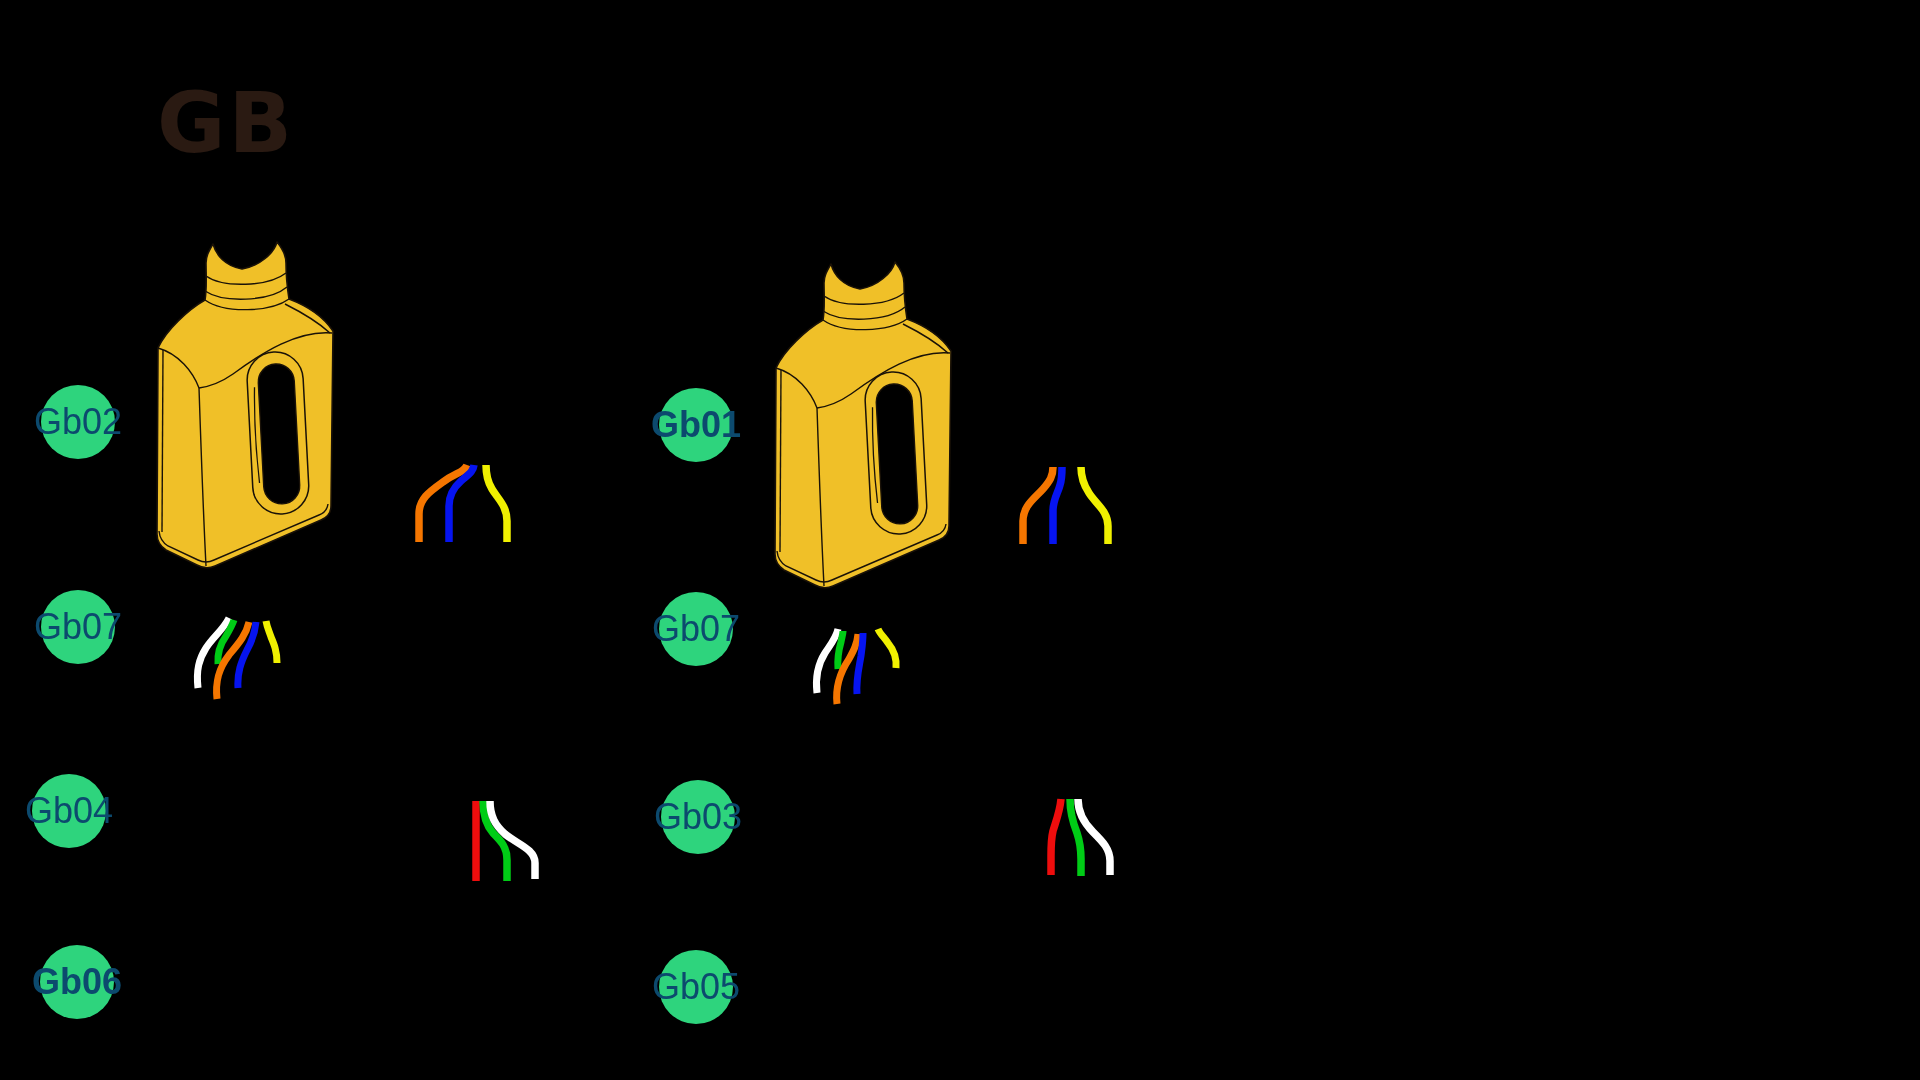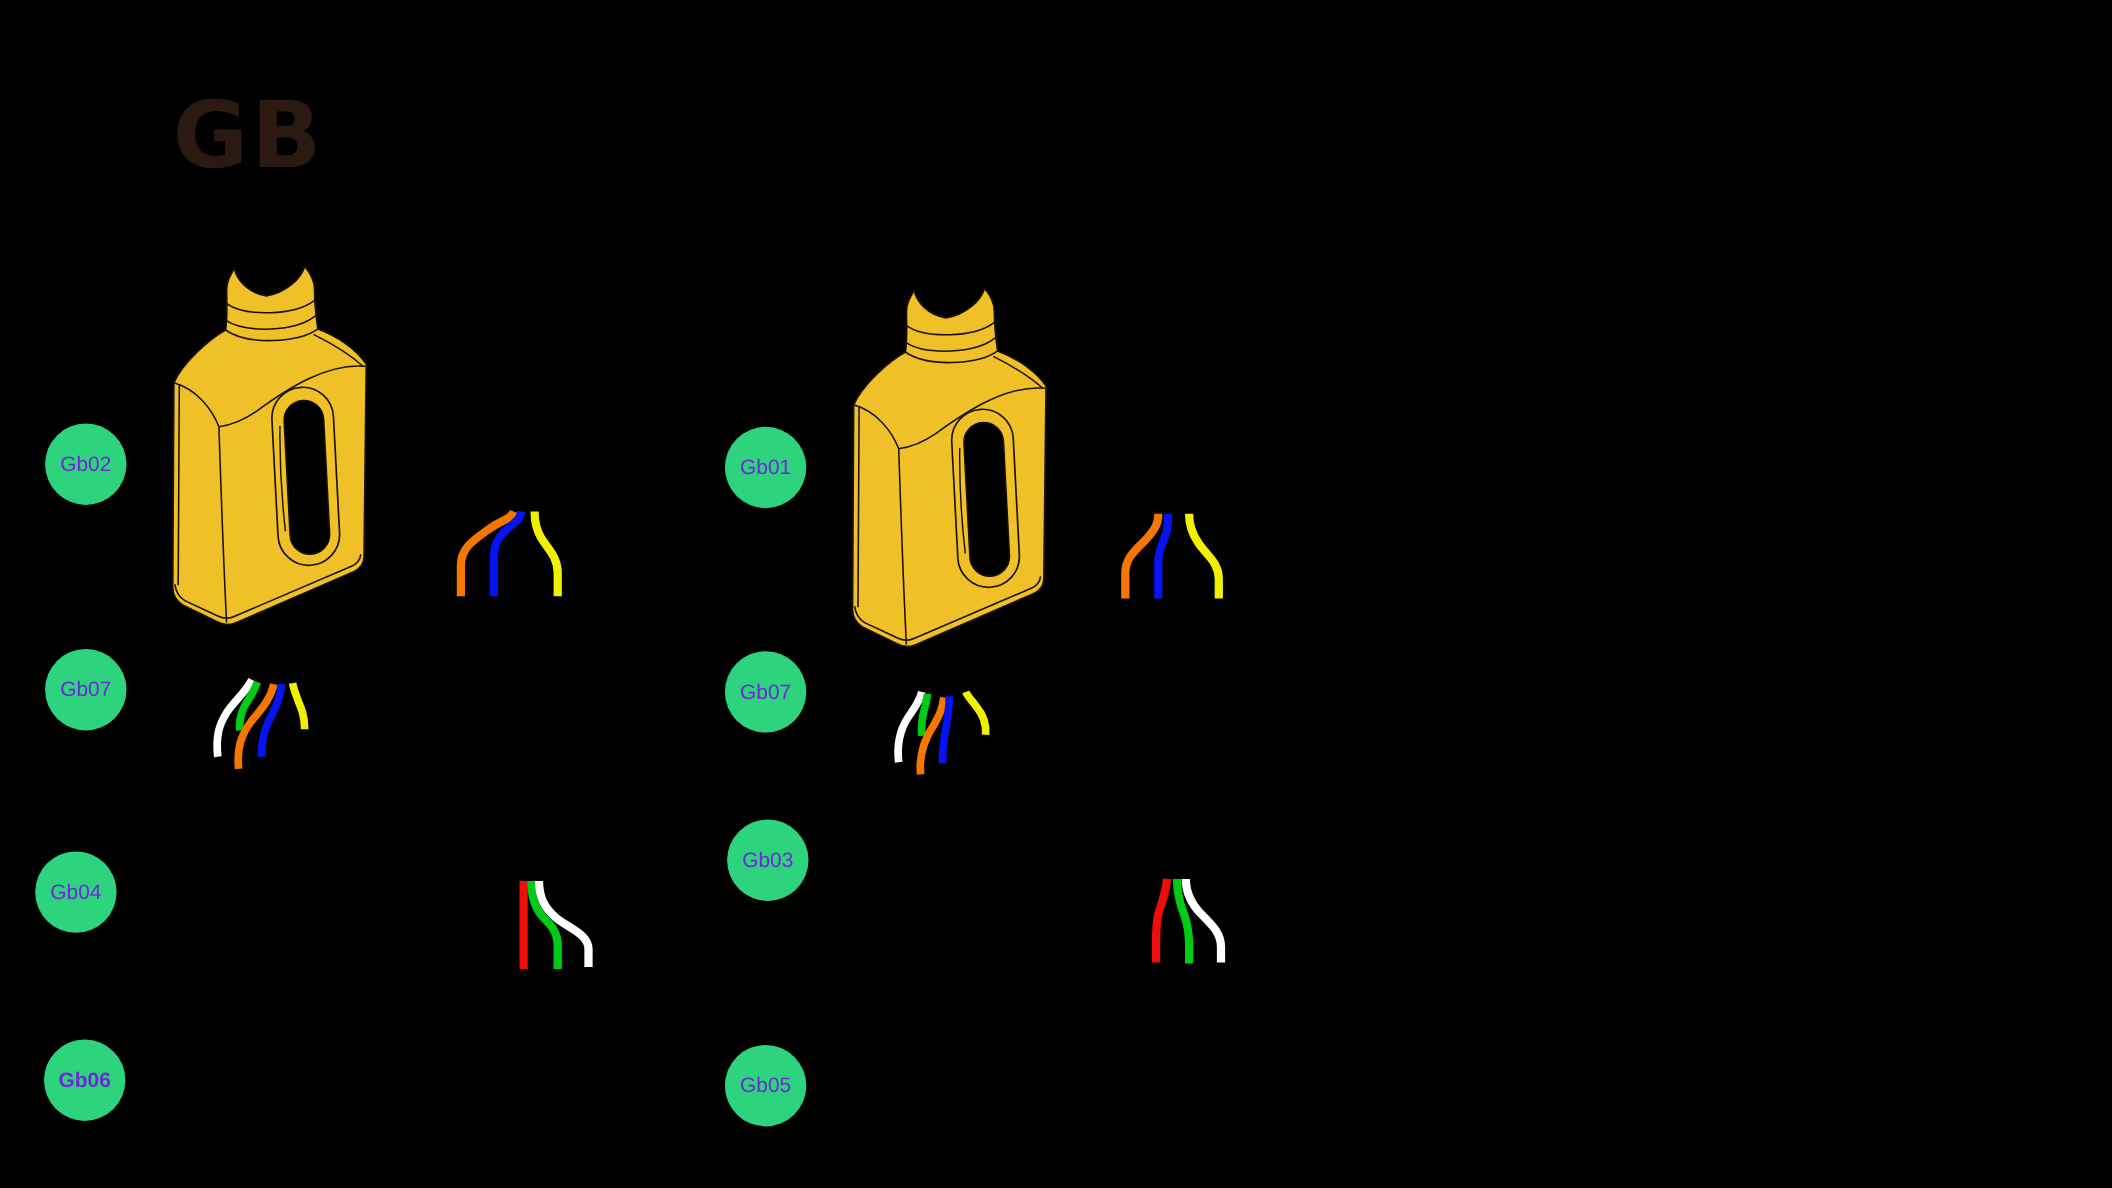--- a/index.html
+++ b/index.html
@@ -4,32 +4,32 @@
 <style>
   html,body{margin:0;padding:0;background:#000;}
   #stage{
     position:relative;width:1920px;height:1080px;background:#000;overflow:hidden;
     font-family:"Liberation Sans",sans-serif;
     text-align:right;
   }
   #scene{position:absolute;left:0;top:0;}
   .badge{
     position:absolute;width:74px;height:74px;border-radius:50%;
-    background:#2ED47D;color:#6d28d9;
+    background:#2ED47D;color:#0c4a6e;
     display:flex;align-items:center;justify-content:center;
-    font-size:19px;line-height:1;letter-spacing:0px;
+    font-size:36px;line-height:1;letter-spacing:0px;
   }
   
   .pos-gb02{left:41px;top:385px;}
   .pos-gb07l{left:41px;top:590px;}
   .pos-gb04{left:32px;top:774px;}
   .pos-gb06{left:40px;top:945px;font-weight:bold;}
-  .pos-gb01{left:659px;top:388px;}
+  .pos-gb01{left:659px;top:388px;font-weight:bold;}
   .pos-gb07r{left:659px;top:592px;}
-  .pos-gb03{left:661px;top:745px;}
+  .pos-gb03{left:661px;top:780px;}
   .pos-gb05{left:659px;top:950px;}
   .logo-text{
     font-family:"DejaVu Sans",sans-serif;font-weight:bold;
   }
 </style>
 </head>
 <body>
 
 <div id="stage">
 

